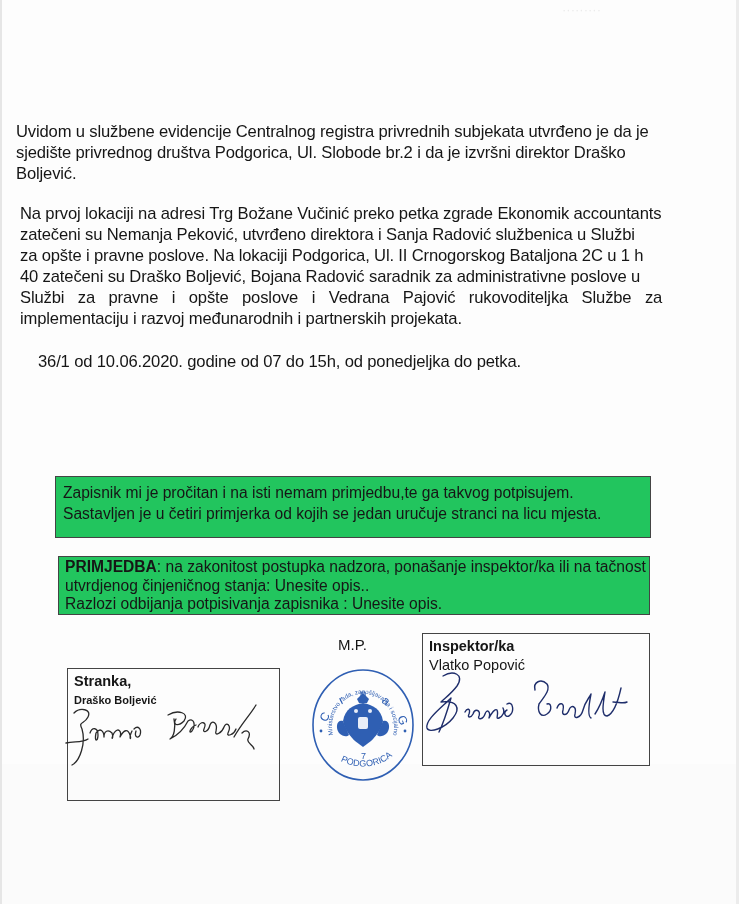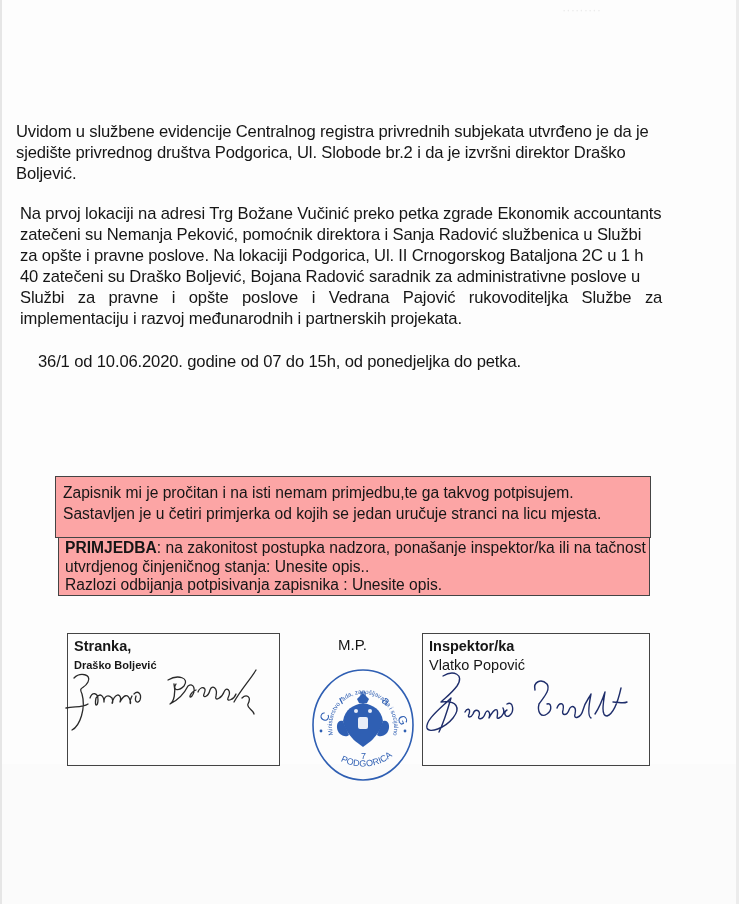--- a/index.html
+++ b/index.html
@@ -21,29 +21,29 @@
   .para {
     position: absolute; left: 14px; width: 700px;
     font-size: 16.6px; line-height: 21px; letter-spacing: -0.15px;
   }
   .para p { margin: 0; }
   .p1 { top: 121px; }
   .p2 { top: 203px; left: 18px; }
   .p3 { top: 351px; left: 36px; width: 660px; }
   .p4 { top: 406px; left: 38px; width: 660px; }
 
-  .box { position: absolute; border: 1.5px solid #444; background: #fca5a5; }
+  .box { position: absolute; border: 1.5px solid #444; background: #22c55e; }
   .box1 { left: 53px; top: 476px; width: 594px; height: 60px; }
   .box1 .txt { position: absolute; left: 7px; top: 5px; font-size: 15.6px; line-height: 21px; }
-  .box2 { left: 56px; top: 537px; width: 590px; height: 57px; }
+  .box2 { left: 56px; top: 556px; width: 590px; height: 57px; }
   .box2 .txt { position: absolute; left: 6px; top: 1px; font-size: 15.6px; line-height: 18.5px; }
   .box2 b { font-weight: bold; }
 
   .sigbox { position: absolute; border: 1.3px solid #444; top: 633px; height: 131px; }
-  .sig-left { left: 65px; width: 211px; }
+  .sig-left { left: 65px; width: 211px; margin-top: 35px; }
   .sig-right { left: 420px; width: 226px; }
   .sig-title { position: absolute; left: 6px; top: 3px; font-size: 14.5px; font-weight: bold; line-height: 19px; }
   .sig-name-bold { position: absolute; left: 6px; top: 22px; font-size: 11px; font-weight: bold; line-height: 19px; }
   .sig-name { position: absolute; left: 6px; top: 22px; font-size: 14.5px; line-height: 19px; }
   .signature { position: absolute; }
 
   .mp { position: absolute; left: 336px; top: 636px; font-size: 15px; }
   .stamp { position: absolute; left: 307px; top: 665px; width: 108px; height: 118px; }
 </style>
 </head>
@@ -54,21 +54,21 @@
   <div class="ghost" style="left:560px;top:2px">·········</div>
 
   <div class="para p1">
     <p>Uvidom u službene evidencije Centralnog registra privrednih subjekata utvrđeno je da je</p>
     <p>sjedište privrednog društva Podgorica, Ul. Slobode br.2 i da je izvršni direktor Draško</p>
     <p>Boljević.</p>
   </div>
 
   <div class="para p2">
     <p>Na prvoj lokaciji na adresi Trg Božane Vučinić preko petka zgrade Ekonomik accountants</p>
-    <p>zatečeni su Nemanja Peković, pomoćnik direktora i Sanja Radović službenica u Službi</p>
+    <p>zatečeni su Nemanja Peković, utvrđeno direktora i Sanja Radović službenica u Službi</p>
     <p>za opšte i pravne poslove. Na lokaciji Podgorica, Ul. II Crnogorskog Bataljona 2C u 1 h</p>
     <p>40 zatečeni su Draško Boljević, Bojana Radović saradnik za administrativne poslove u</p>
     <p style="word-spacing:9px">Službi za pravne i opšte poslove i Vedrana Pajović rukovoditeljka Službe za</p>
     <p>implementaciju i razvoj međunarodnih i partnerskih projekata.</p>
   </div>
 
   <div class="para p3">
     <p>36/1 od 10.06.2020. godine od 07 do 15h, od ponedjeljka do petka.</p>
   </div>
 

